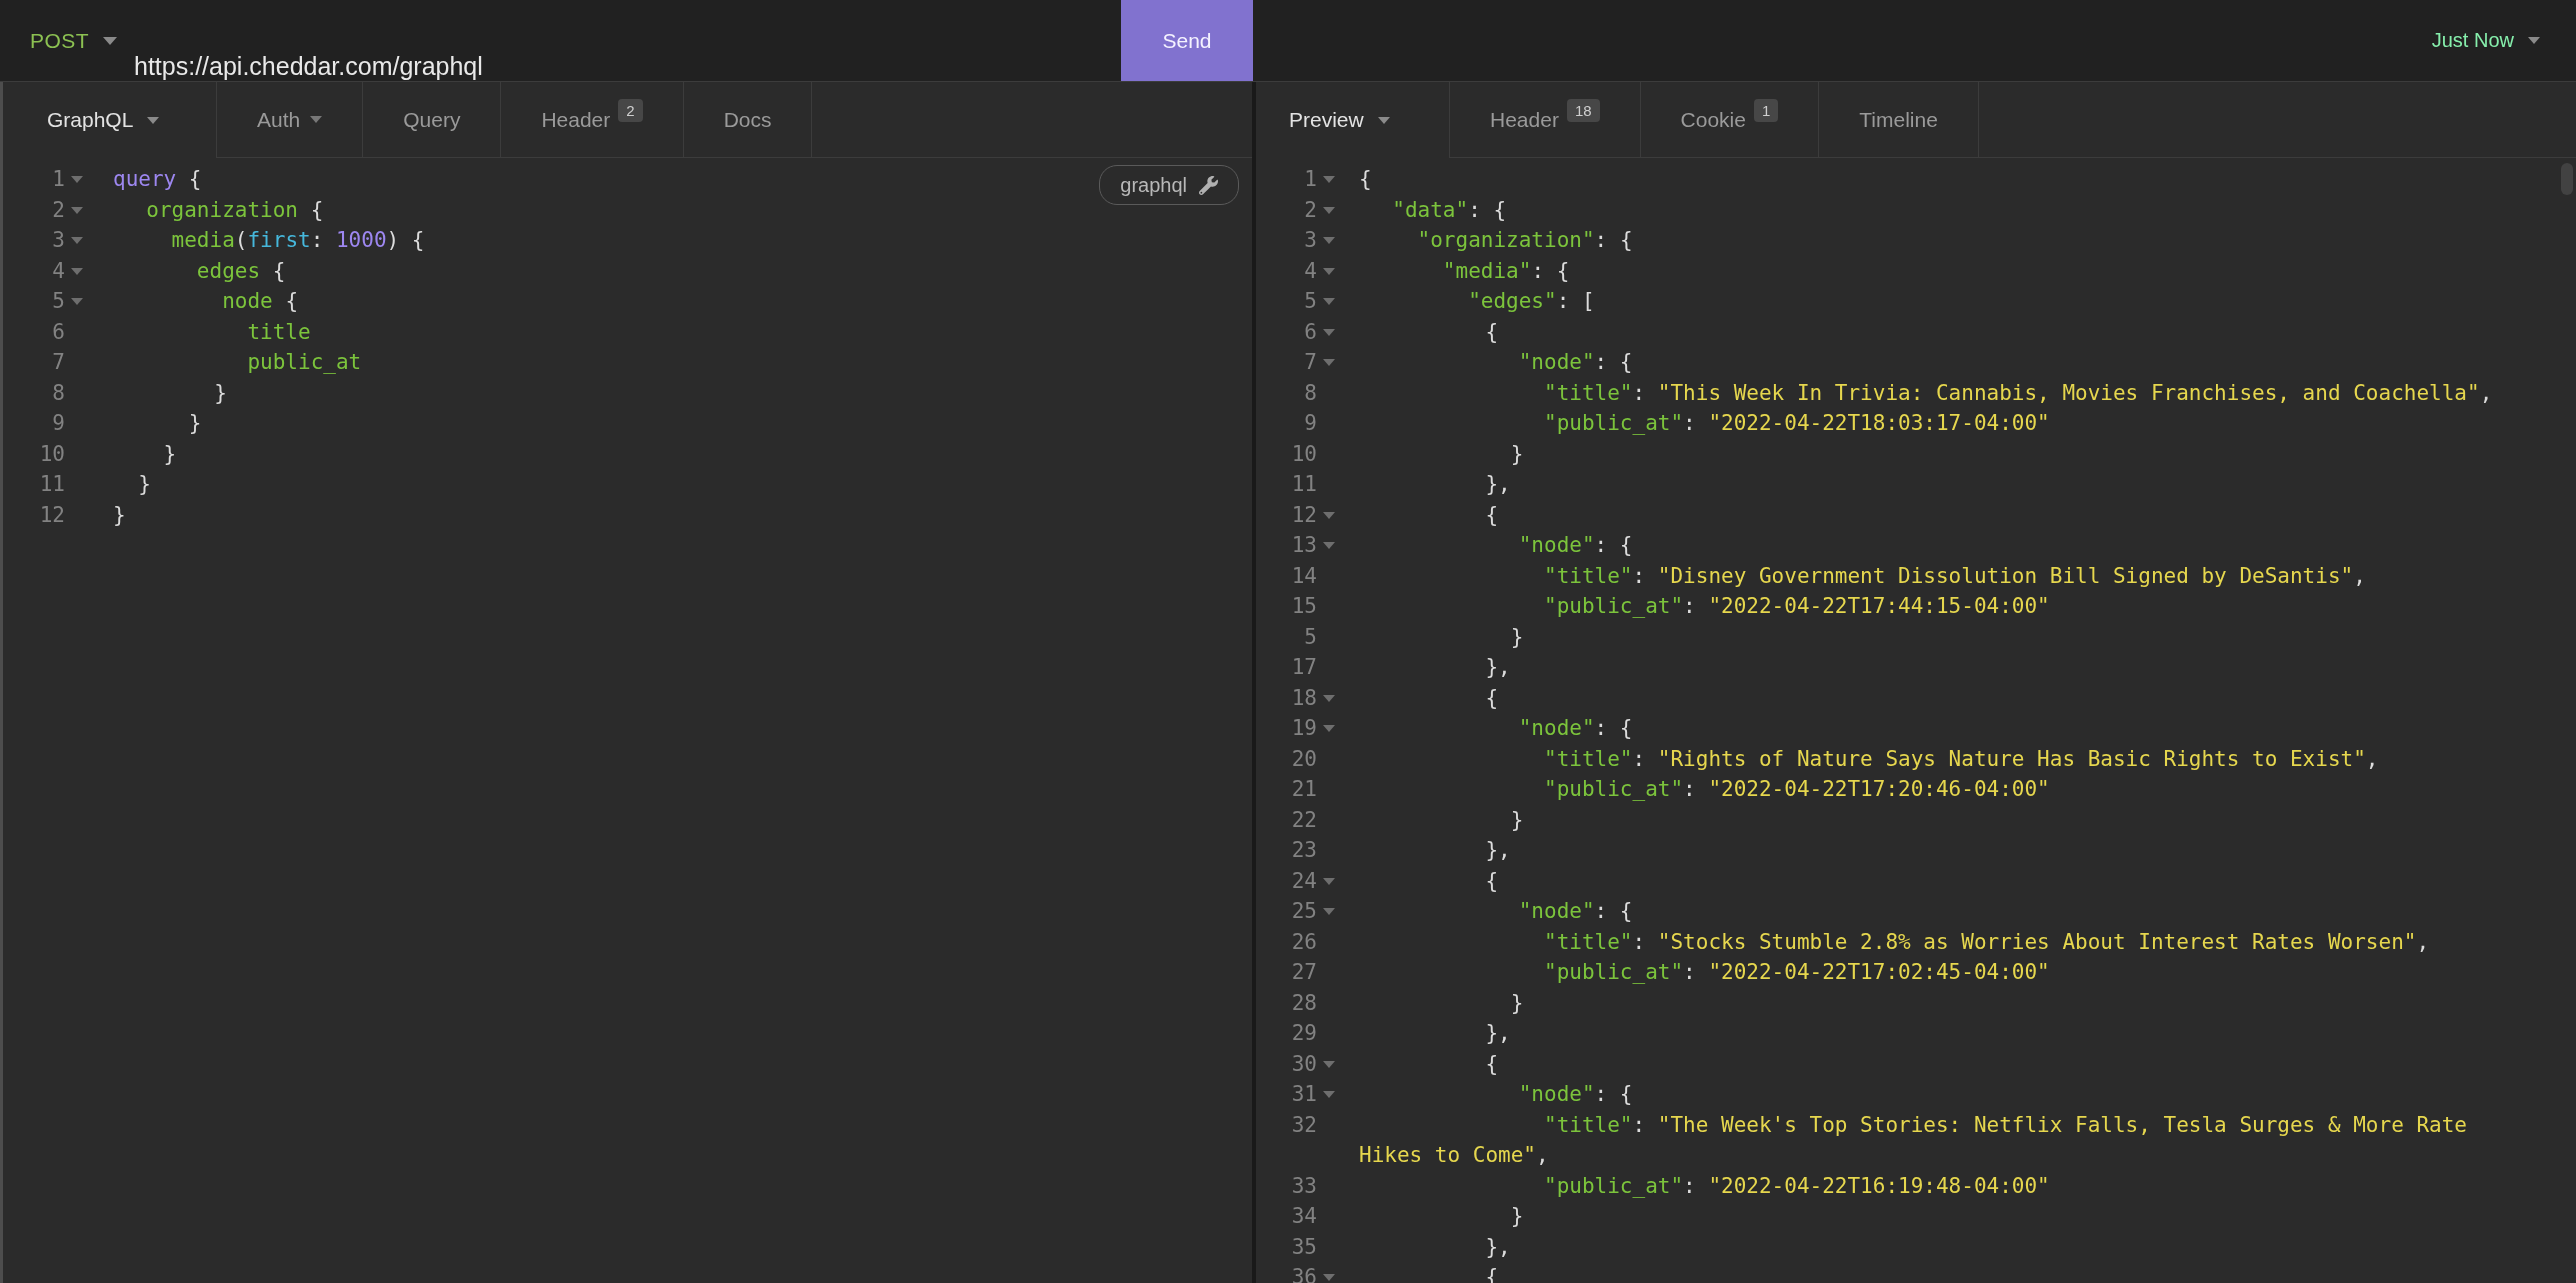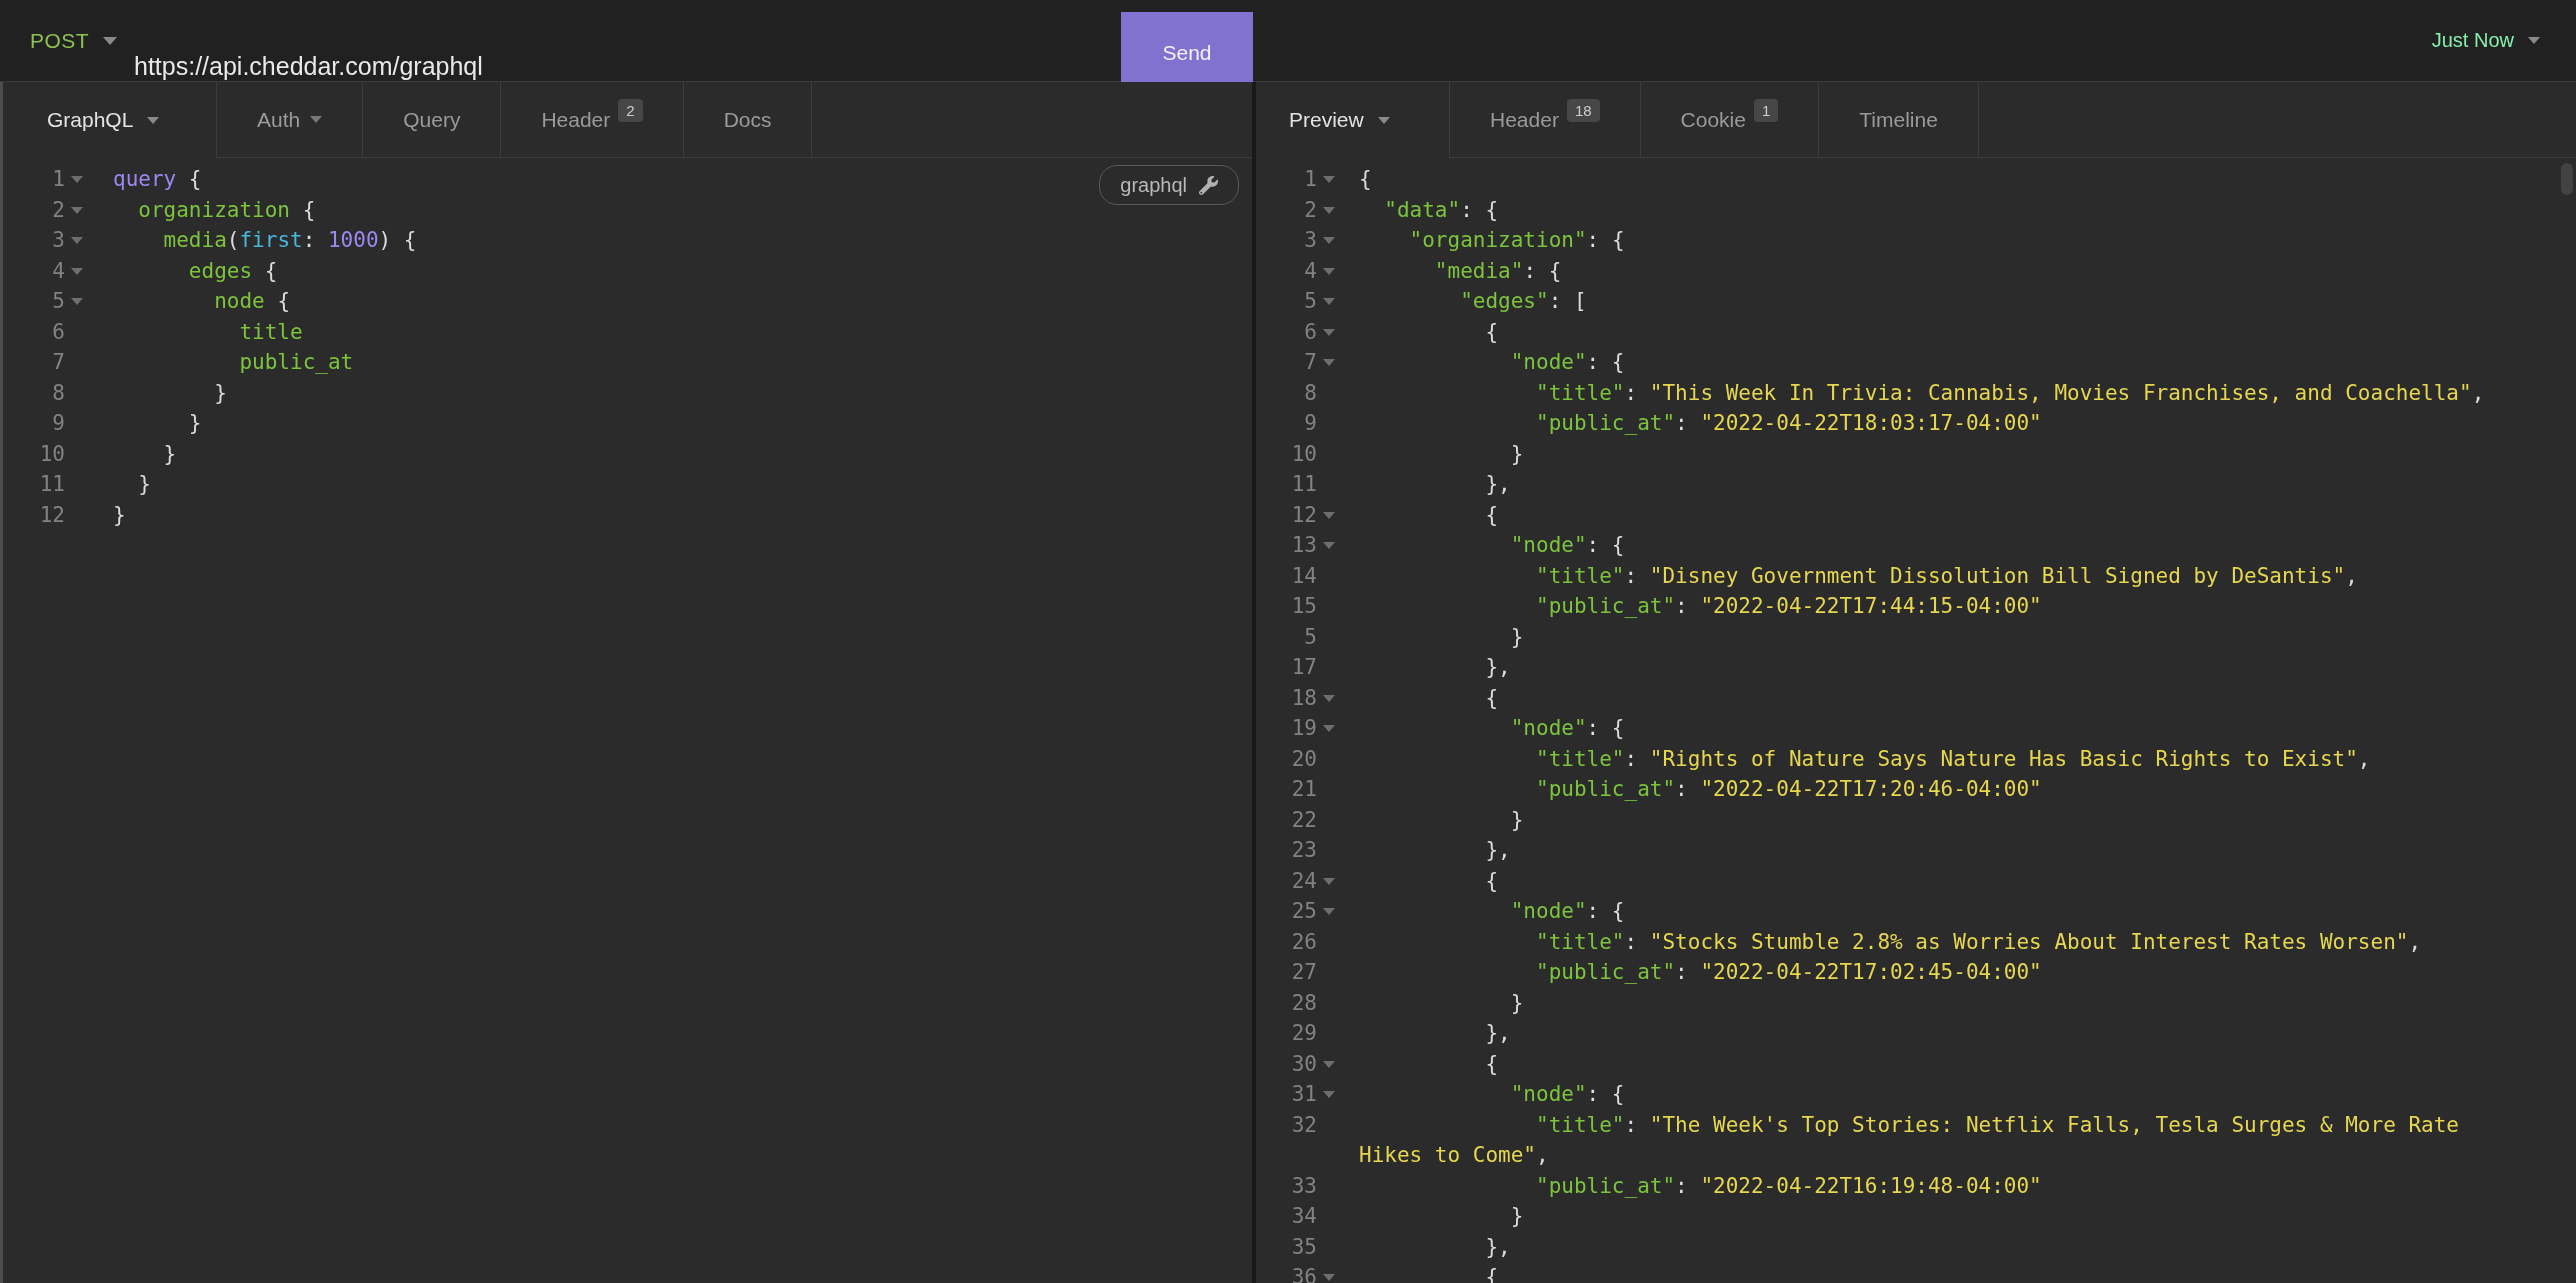--- a/index.html
+++ b/index.html
@@ -14,21 +14,21 @@
   
   #topbar{position:absolute;left:0;top:0;width:2576px;height:82px;background:var(--topbar-bg);
     border-bottom:1px solid var(--border);}
   .method{position:absolute;left:30px;top:0;height:81px;display:flex;align-items:center;
     font-size:21px;color:var(--method);letter-spacing:0.5px;cursor:pointer;}
   .caret{display:inline-block;width:0;height:0;border-left:7px solid transparent;
     border-right:7px solid transparent;border-top:8px solid #8a8a8a;margin-left:14px;}
   .caret.small{border-left-width:6px;border-right-width:6px;border-top-width:7px;}
   .url{position:absolute;left:134px;top:0;height:81px;display:flex;align-items:flex-end;
     font-size:25px;color:#e9e9e9;}
-  #send-btn{position:absolute;left:1121px;top:12px;width:132px;height:81px;background:var(--send);
+  #send-btn{position:absolute;left:1121px;top:0;width:132px;height:81px;background:var(--send);
     color:#f4f2ff;font-size:21px;border:none;font-family:"Liberation Sans",sans-serif;cursor:pointer;}
   #status-group{position:absolute;left:1285px;top:0;height:81px;display:flex;align-items:center;gap:26px;}
   .badge{height:48px;line-height:48px;padding:0 21px;border-radius:3px;background:#373737;
     color:#c6c6c6;font-size:21px;}
   .badge.ok{background:var(--ok);color:#ffffff;font-weight:bold;padding:0 24px;}
   #history{position:absolute;right:36px;top:0;height:81px;display:flex;align-items:center;
     font-size:20px;color:#86efac;cursor:pointer;}
 
   
   .pane{position:absolute;top:82px;bottom:0;background:var(--panel-bg);}
@@ -58,21 +58,21 @@
   .lnum{text-align:right;color:var(--gutter);}
   #req-editor .lnum{width:62px;}
   #res-editor .lnum{width:61px;}
   .fold{flex:none;width:24px;display:flex;justify-content:center;padding-top:12px;cursor:pointer;}
   .fold .tri{width:0;height:0;border-left:6px solid transparent;border-right:6px solid transparent;
     border-top:7px solid #6e6e6e;}
   .code{white-space:pre;color:var(--txt);}
   #req-editor .code{margin-left:24px;}
   #res-editor .code{margin-left:18px;width:1149px;white-space:pre-wrap;overflow-wrap:normal;}
   .tok-pun{color:#dcdcdc;}
-  .tok-key,.tok-field{color:var(--green);}
+  .tok-key,.tok-field{color:var(--green);margin-left:8px;}
   .tok-str{color:var(--yellow);}
   .tok-kw,.tok-num{color:var(--purple);}
   .tok-arg{color:var(--cyan);}
 
   #schema-btn{position:absolute;top:7px;right:13px;height:40px;display:flex;align-items:center;gap:12px;
     padding:0 20px;background:transparent;border:1px solid #5a5a5a;border-radius:18px;color:#b8b8b8;
     font-size:20px;font-family:"Liberation Sans",sans-serif;cursor:pointer;}
   #schema-btn svg{width:19px;height:19px;fill:#b0b0b0;}
 
   #res-scroll-thumb{position:absolute;right:3px;top:5px;width:12px;height:32px;background:#424242;

